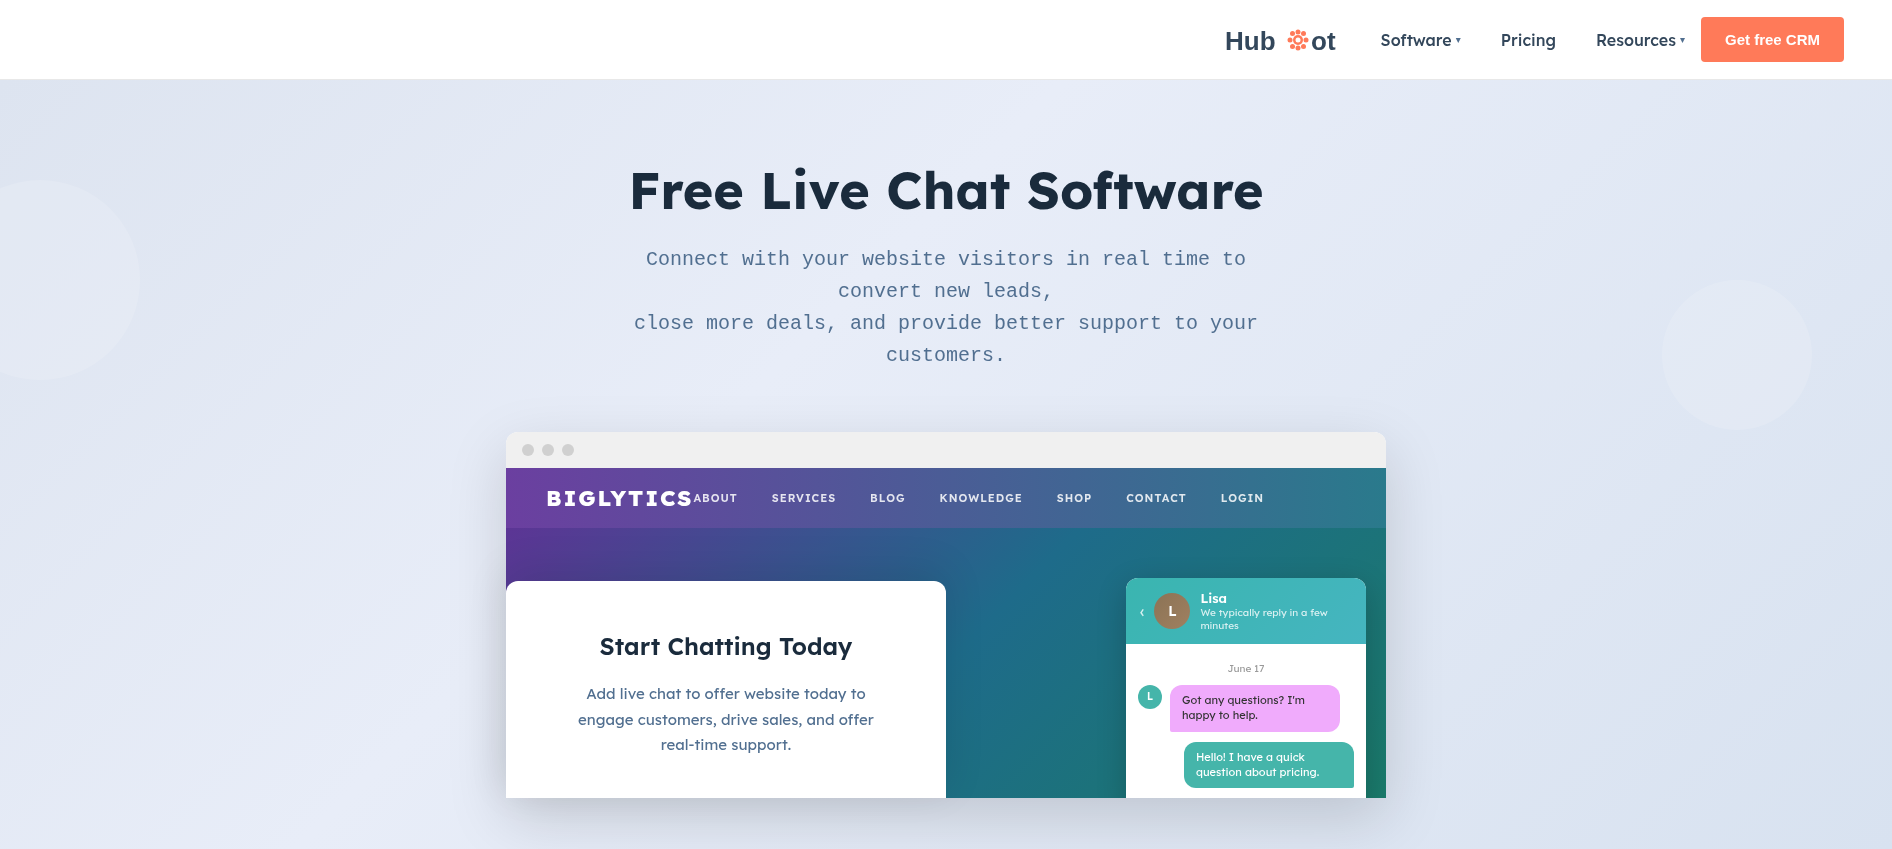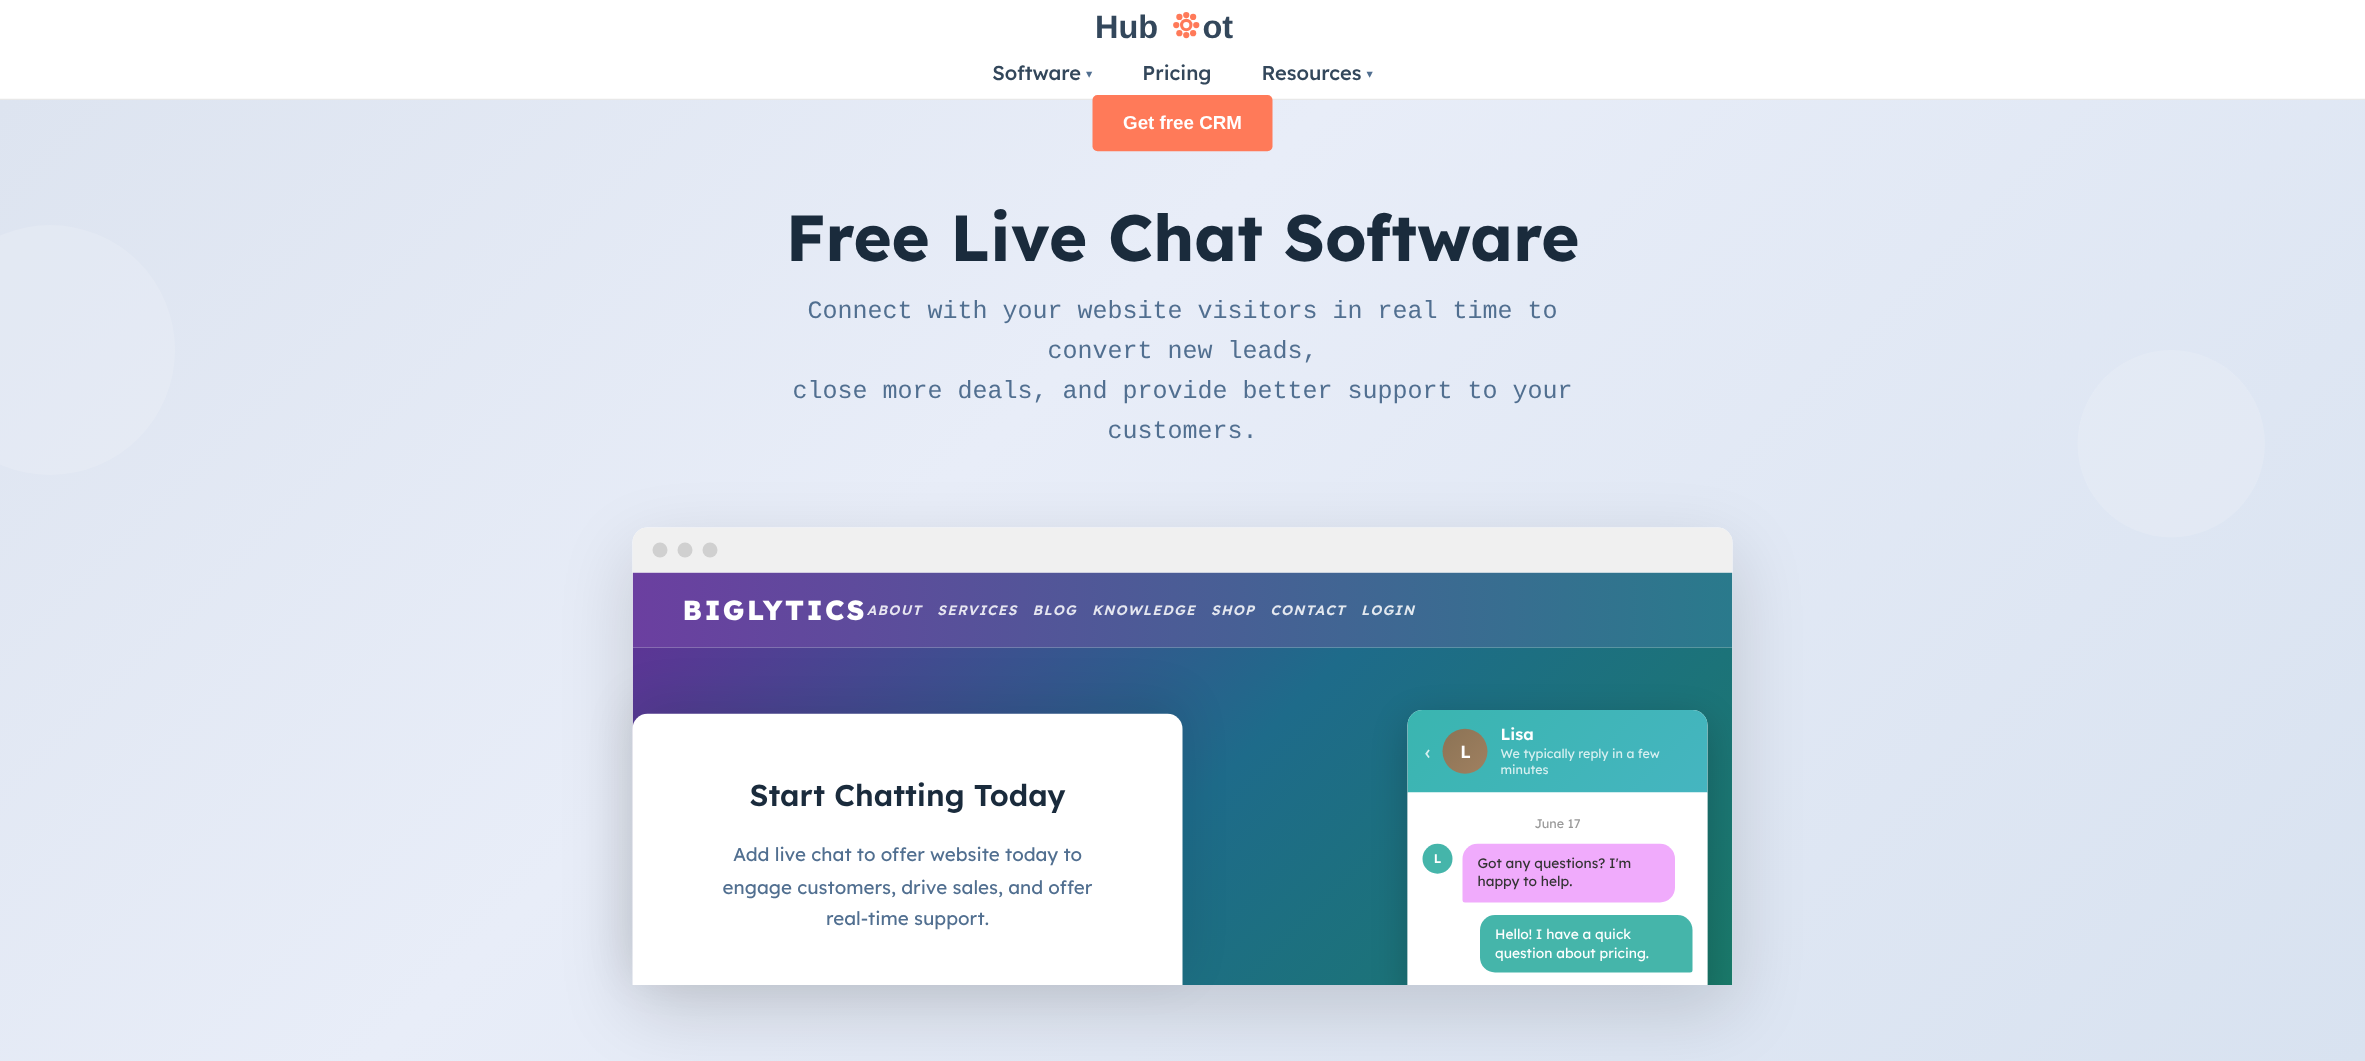--- a/index.html
+++ b/index.html
@@ -2,28 +2,27 @@
 <html><head>
   <meta charset="utf-8">
   <style>
     * { margin: 0; padding: 0; box-sizing: border-box; }
     body { font-family: 'Lexend', 'Helvetica Neue', Arial, sans-serif; background: #fff; overflow-x: hidden; }
 
     
     .navbar {
       display: flex;
       align-items: center;
-      justify-content: flex-start;
+      justify-content: flex-end;
       padding: 0 48px;
       height: 80px;
       background: #fff;
       border-bottom: 1px solid #e8e8e8;
       position: relative;
       z-index: 100;
-      flex-direction: column;
     }
     
     .hubspot-logo {
       display: flex;
       align-items: center;
     }
 
     .nav-links {
       display: flex;
       align-items: center;
@@ -75,21 +74,21 @@
       text-align: center;
       max-width: 780px;
       margin: 0 auto 60px;
     }
 
     .hero-title {
       font-size: 52px;
       font-weight: 700;
       color: #2d3748;
       color: #1a2b3c;
-      margin-bottom: 14px;
+      margin-bottom: 24px;
       line-height: 1.15;
     }
 
     .hero-subtitle {
       font-size: 20px;
       color: #4a5568;
       color: #516f90;
       line-height: 1.6;
       max-width: 680px;
       margin: 0 auto;
@@ -144,22 +143,21 @@
 
     .biglytics-logo-text {
       font-size: 22px;
       font-weight: 800;
       color: #fff;
       letter-spacing: 2px;
     }
 
     .biglytics-nav-links {
       display: flex;
-      gap: 12px;
-      font-style: italic;
+      gap: 34px;
     }
 
     .biglytics-nav-link {
       color: rgba(255,255,255,0.85);
       font-size: 11px;
       font-weight: 600;
       letter-spacing: 1px;
       text-transform: uppercase;
     }
 

